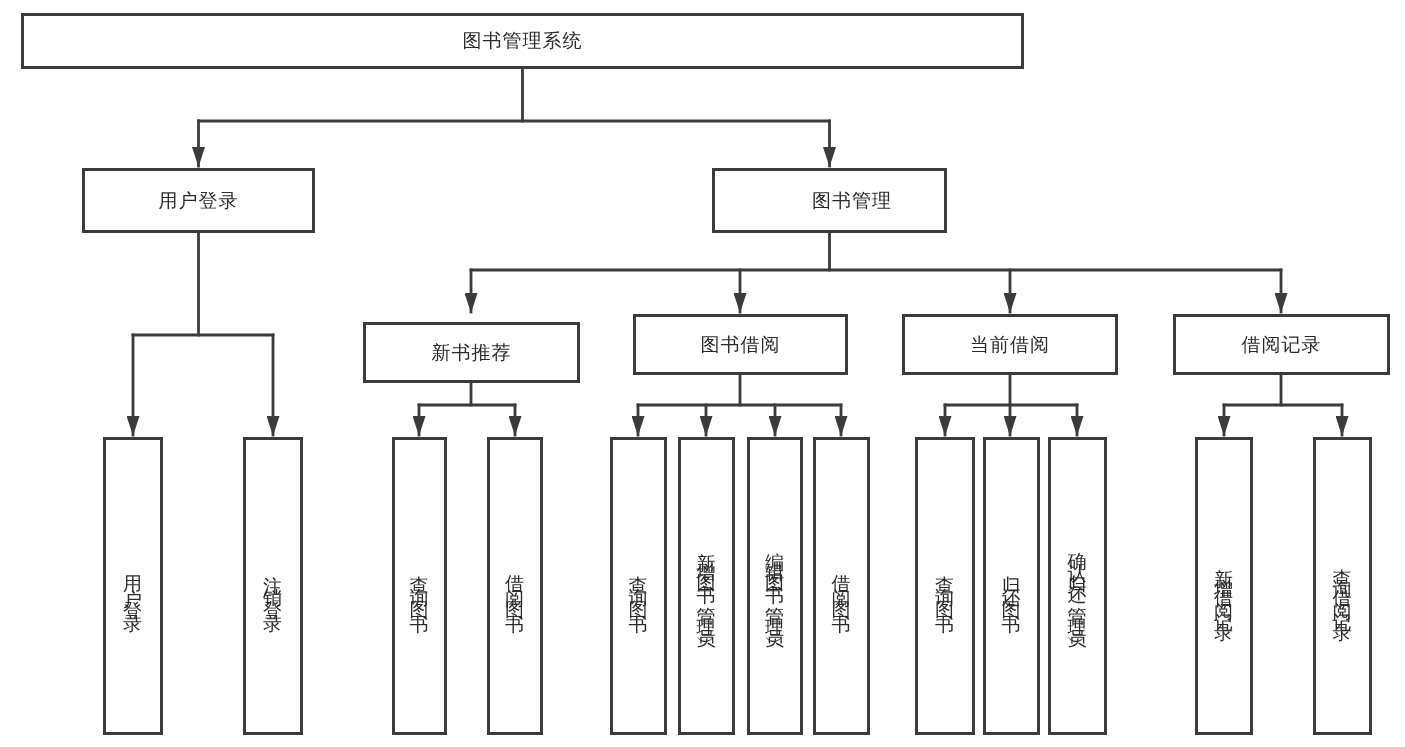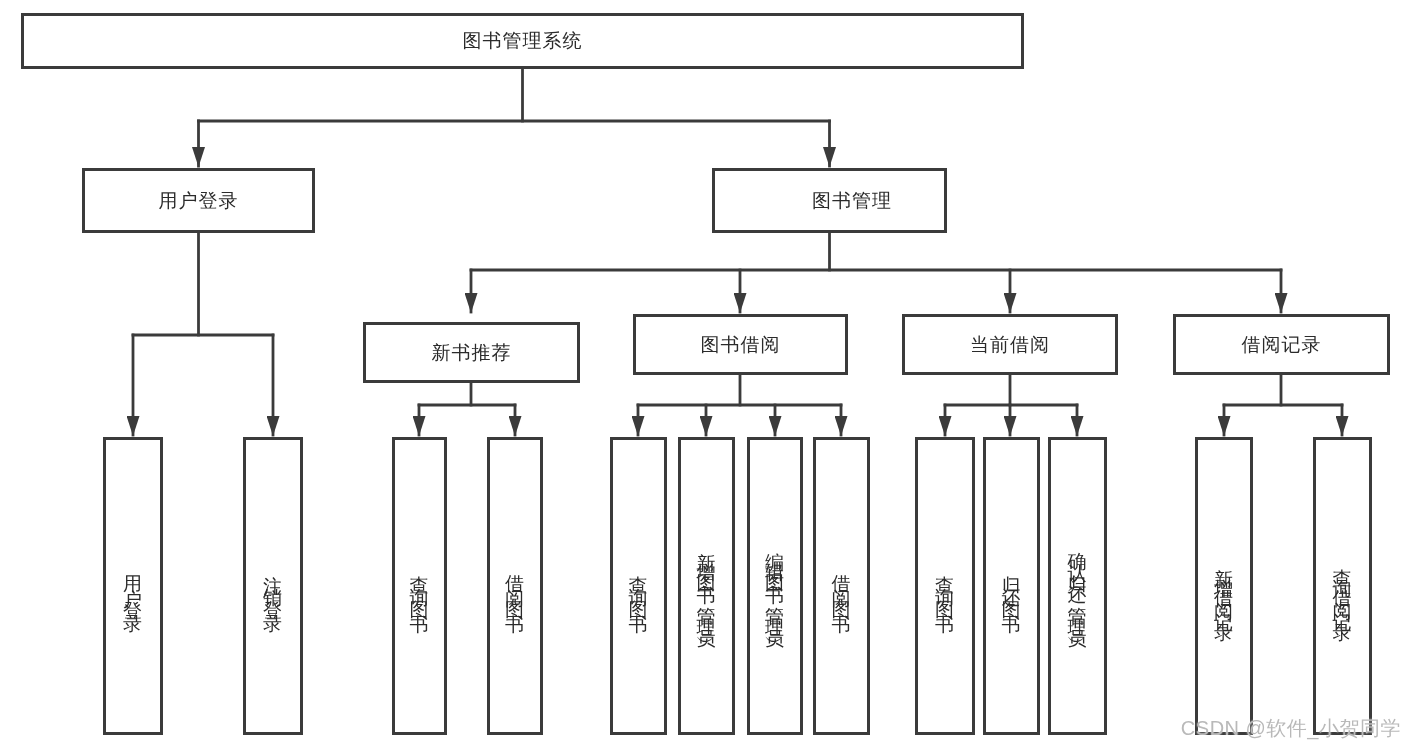--- a/index.html
+++ b/index.html
@@ -189,15 +189,14 @@
     <span class="vtext">确认归还（管理员）</span>
   </div>
 
   <div class="leaf" style="left:1195px; width:58px;">
     <span class="vtext">新增借阅记录</span>
   </div>
   <div class="leaf" style="left:1313px; width:59px;">
     <span class="vtext">查询借阅记录</span>
   </div>
 
-  <div class="watermark">CSDN @软件_小贺同学</div>
 
 </div>
 
 </body></html>

